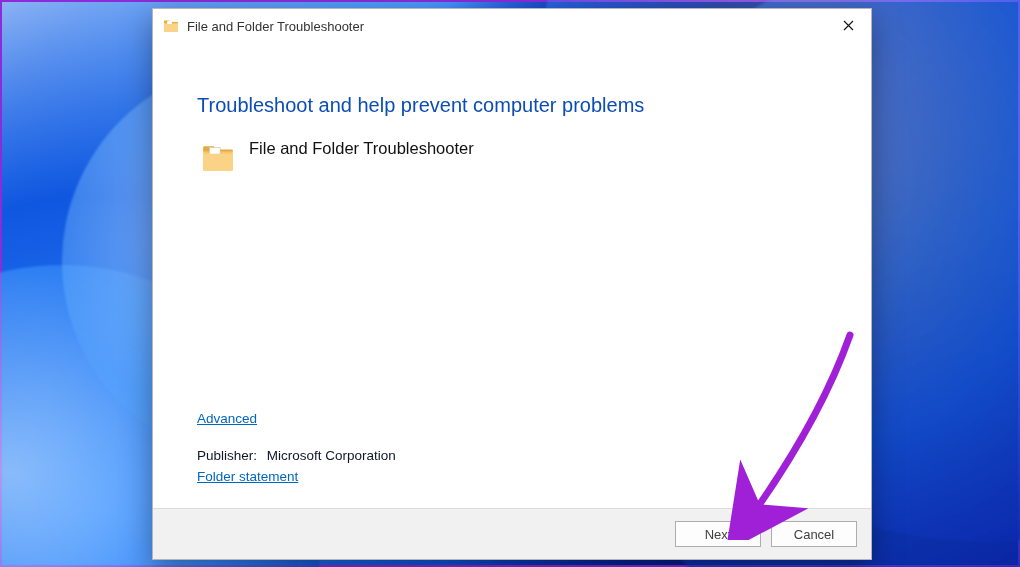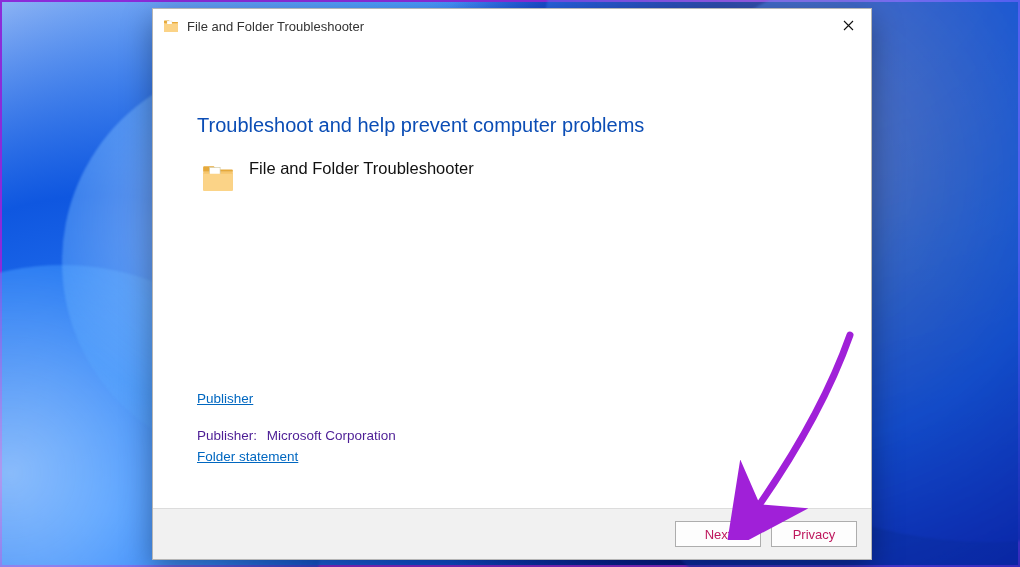--- a/index.html
+++ b/index.html
@@ -41,21 +41,20 @@
     position: absolute;
     left: 152px;
     top: 8px;
     width: 718px;
     height: 550px;
     background: #fff;
     border: 1px solid #b5b5b5;
     box-shadow: 0 10px 28px rgba(0,0,0,.35);
     display: flex;
     flex-direction: column;
-    gap: 20px;
   }
   .titlebar {
     height: 34px;
     display: flex;
     align-items: center;
     padding: 0 0 0 10px;
     border-bottom: 1px solid transparent;
   }
   .titlebar .icon-sm {
     width: 16px; height: 16px; margin-right: 8px;
@@ -103,42 +102,42 @@
   .link {
     color: #0067c0;
     text-decoration: underline;
     font-size: 13.5px;
     width: fit-content;
     cursor: pointer;
   }
   .pubrow {
     margin-top: 22px;
     font-size: 13.5px;
-    color: #4c1d95;
+    color: #0f172a;
   }
   .pubrow .lbl { margin-right: 6px; }
   .privacy { margin-top: 6px; }
 
   .footer {
     height: 50px;
     background: #f1f1f1;
     border-top: 1px solid #dcdcdc;
     display: flex;
     align-items: center;
     justify-content: flex-end;
     gap: 10px;
     padding-right: 14px;
   }
   .btn {
     min-width: 86px;
     height: 26px;
     background: #fdfdfd;
     border: 1px solid #adadad;
     font-size: 13px;
-    color: #be185d;
+    color: #404040;
     cursor: pointer;
     padding: 0 12px;
   }
 
   
   .icon-sm svg, .icon-lg svg { width: 100%; height: 100%; display: block; }
   .icon-lg { width: 34px; height: 34px; flex-shrink: 0; margin-top: 2px; }
 
   
   .arrow-svg {
@@ -191,33 +190,33 @@
           <rect x="2" y="12" width="28" height="16" rx="1" fill="#fbd387"></rect>
         </svg>
       </span>
       <div>
         <p class="item-title">File and Folder Troubleshooter</p>
       </div>
     </div>
 
     <div class="spacer"></div>
 
-    <a class="link">Publisher</a>
+    <a class="link">Advanced</a>
 
     <div class="pubrow">
       <span class="lbl">Publisher:</span>
       <span>Microsoft Corporation</span>
     </div>
 
     <a class="link privacy">Folder statement</a>
   </div>
 
   <div class="footer">
     <button class="btn">Next</button>
-    <button class="btn">Privacy</button>
+    <button class="btn">Cancel</button>
   </div>
 </div>
 
 <svg class="arrow-svg" style="left:710px; top:330px; width:160px; height:210px;" viewBox="0 0 160 210">
   <defs>
     <marker id="ah" viewBox="0 0 20 20" refX="10" refY="10" markerWidth="12" markerHeight="12" orient="auto">
       <path d="M0 0 L20 10 L0 20 L6 10 Z" fill="#a020d8"></path>
     </marker>
   </defs>
   <path d="M140 5 Q110 90 40 188" stroke="#a020d8" stroke-width="7" fill="none" stroke-linecap="round" marker-end="url(#ah)"></path>

